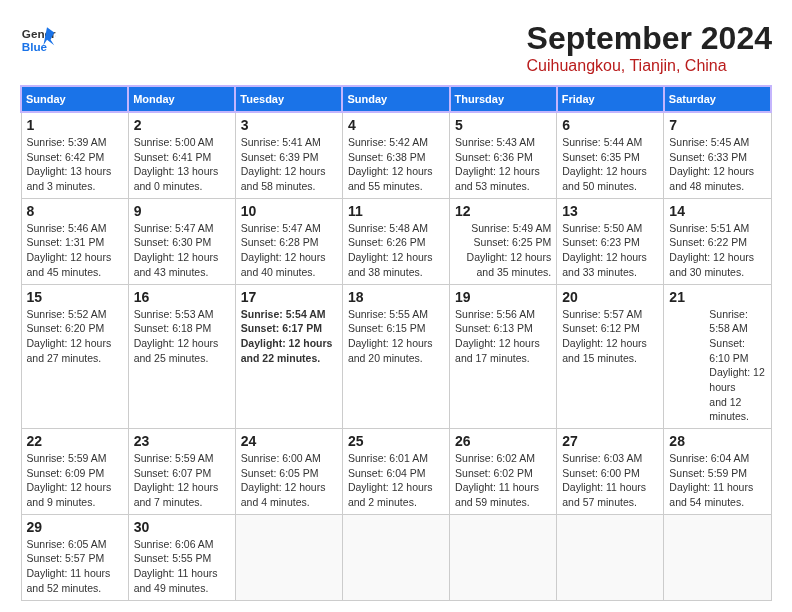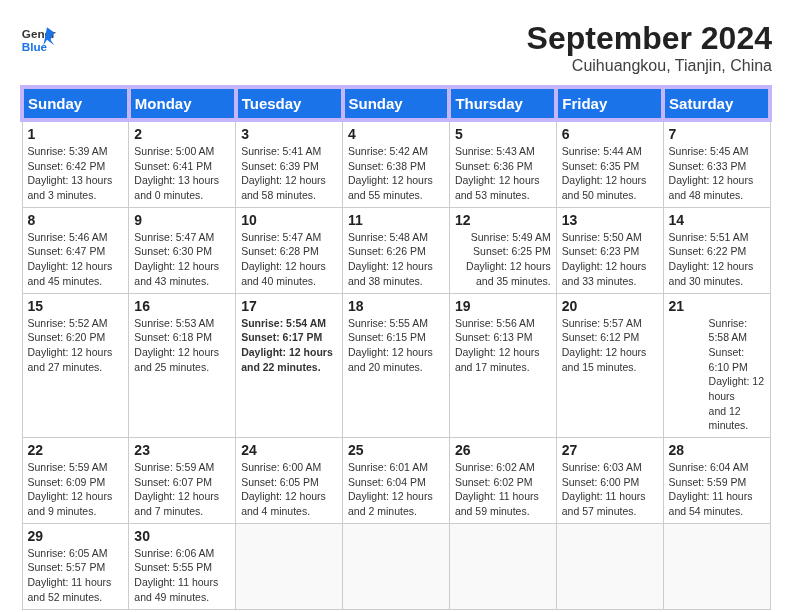--- a/index.html
+++ b/index.html
@@ -19,44 +19,43 @@
     .logo {
       display: flex;
       align-items: center;
       gap: 4px;
     }
     .logo-icon {
       width: 36px;
       height: 36px;
     }
     .title-block {
-      text-align: right;
     }
     .month-year {
       font-size: 32px;
       font-weight: bold;
       color: #222;
     }
     .location {
       font-size: 16px;
-      color: #404040;
+      color: #b91c1c;
     }
     table {
       width: 100%;
       border-collapse: collapse;
       font-size: 11px;
     }
     th {
       background: #1a73e8;
       color: #fff;
       padding: 6px 4px;
       text-align: left;
-      font-size: 15px;
+      font-size: 11px;
       font-weight: bold;
-      border: 4px solid #c4b5fd;
+      border: 2px solid #c4b5fd;
     }
     td {
       border: 1px solid #ccc;
       vertical-align: top;
       padding: 4px 5px;
       width: 106px;
       min-height: 80px;
       background: #fff;
     }
     td.empty {
@@ -156,21 +155,21 @@
           <div class="day-info" style="white-space: pre-line;">Sunrise: 5:45 AM
 Sunset: 6:33 PM
 Daylight: 12 hours
 and 48 minutes.</div>
         </td>
       </tr>
       <tr>
         <td>
           <span class="day-num">8</span>
           <div class="day-info" style="white-space: pre-line;">Sunrise: 5:46 AM
-Sunset: 6:47 PM
+Sunset: 1:31 PM
 Daylight: 12 hours
 and 45 minutes.</div>
         </td>
         <td>
           <span class="day-num">9</span>
           <div class="day-info" style="white-space: pre-line;">Sunrise: 5:47 AM
 Sunset: 6:30 PM
 Daylight: 12 hours
 and 43 minutes.</div>
         </td>

